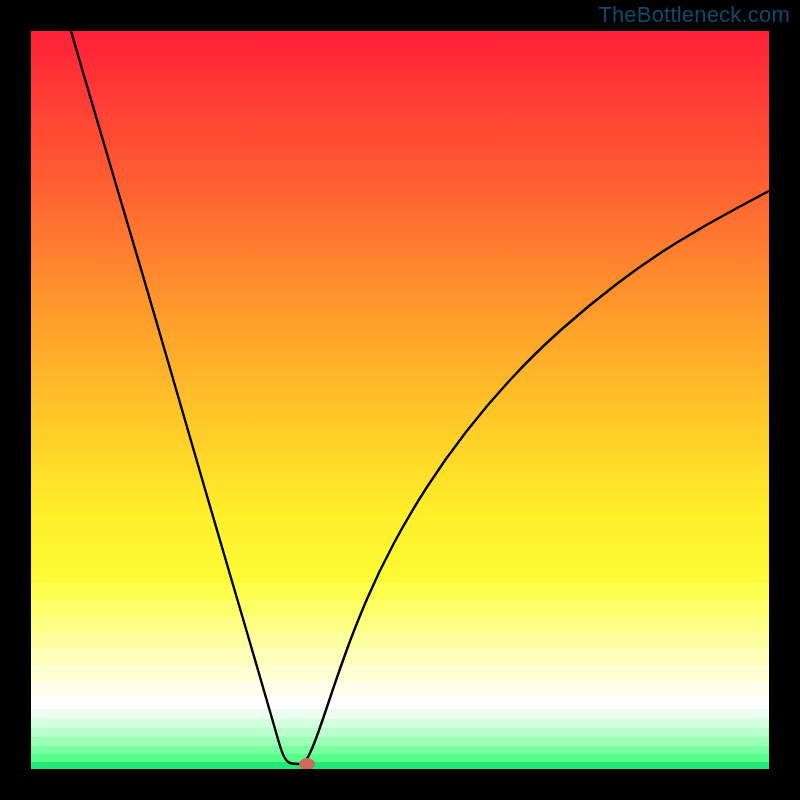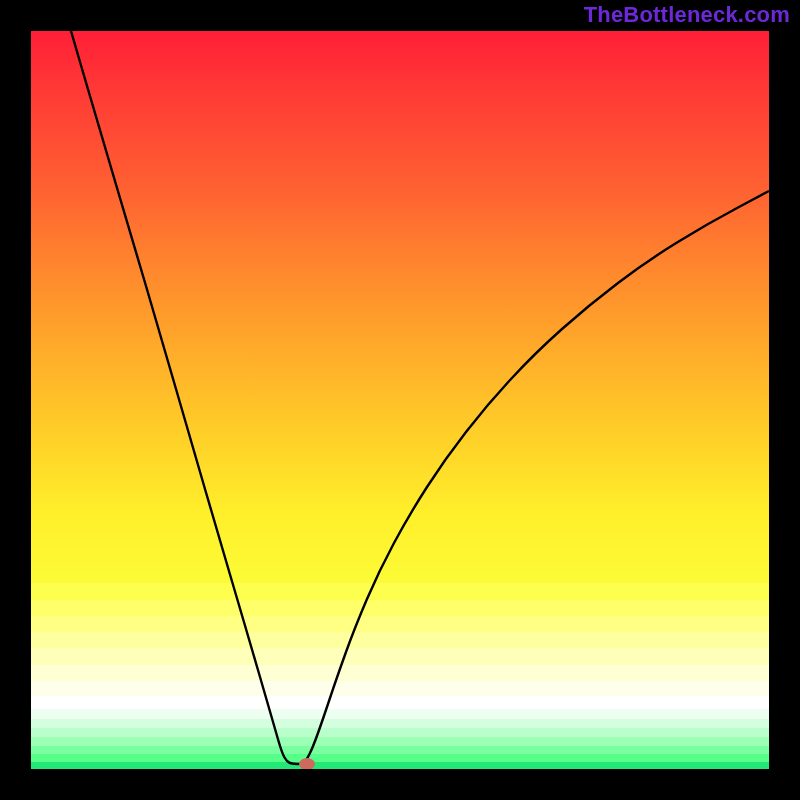--- a/index.html
+++ b/index.html
@@ -13,23 +13,23 @@
   }
   .stage {
     position: relative;
     width: 800px;
     height: 800px;
   }
   .watermark {
     position: absolute;
     top: 2px;
     right: 10px;
-    color: #6d28d9;
+    color: #0c4a6e;
     font-size: 22px;
-    font-weight: 700;
+    font-weight: 400;
     letter-spacing: 0.2px;
     z-index: 30;
   }
   .frame {
     position: absolute;
     left: 0;
     top: 0;
     width: 800px;
     height: 800px;
     box-sizing: border-box;

